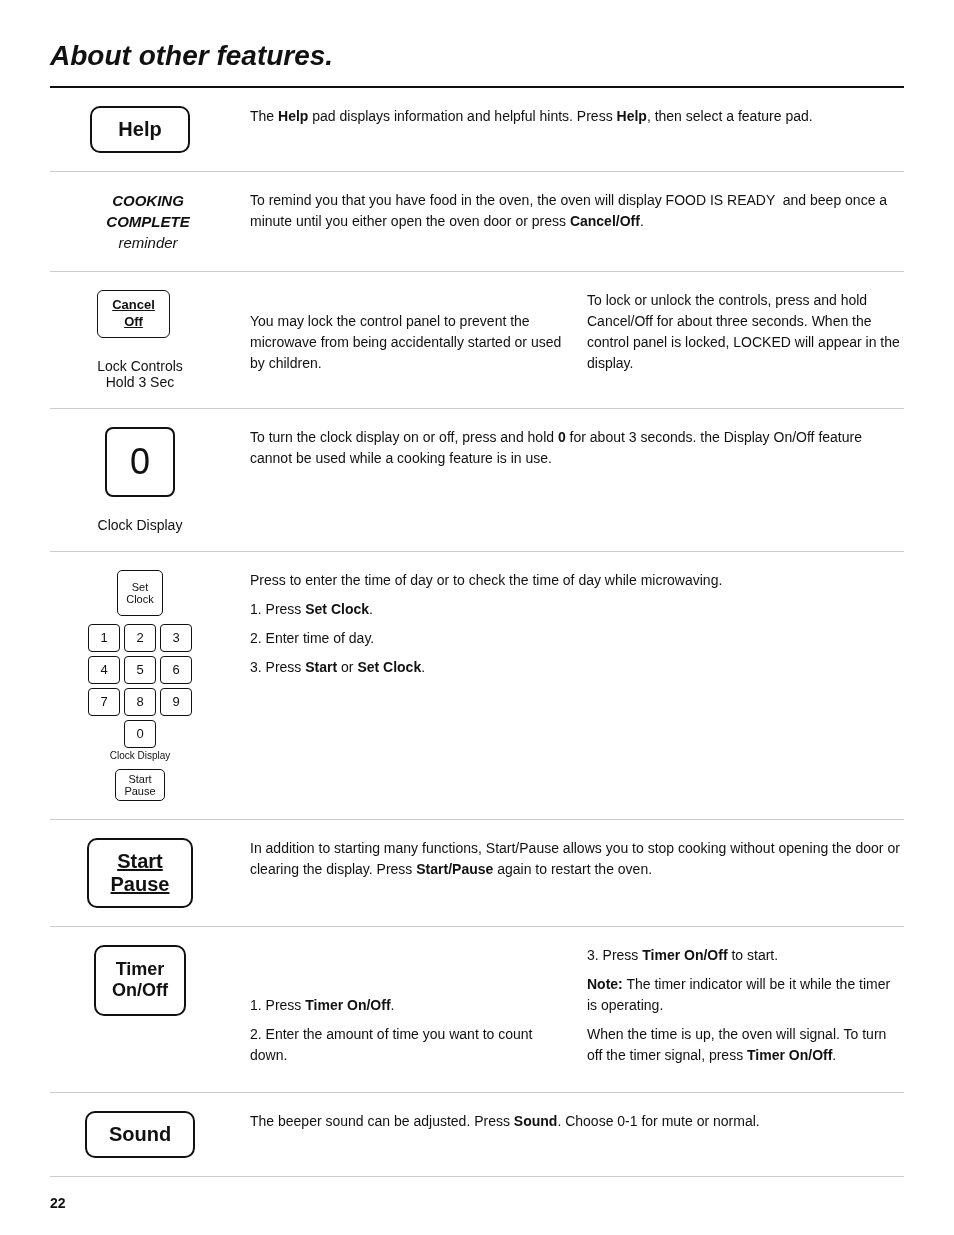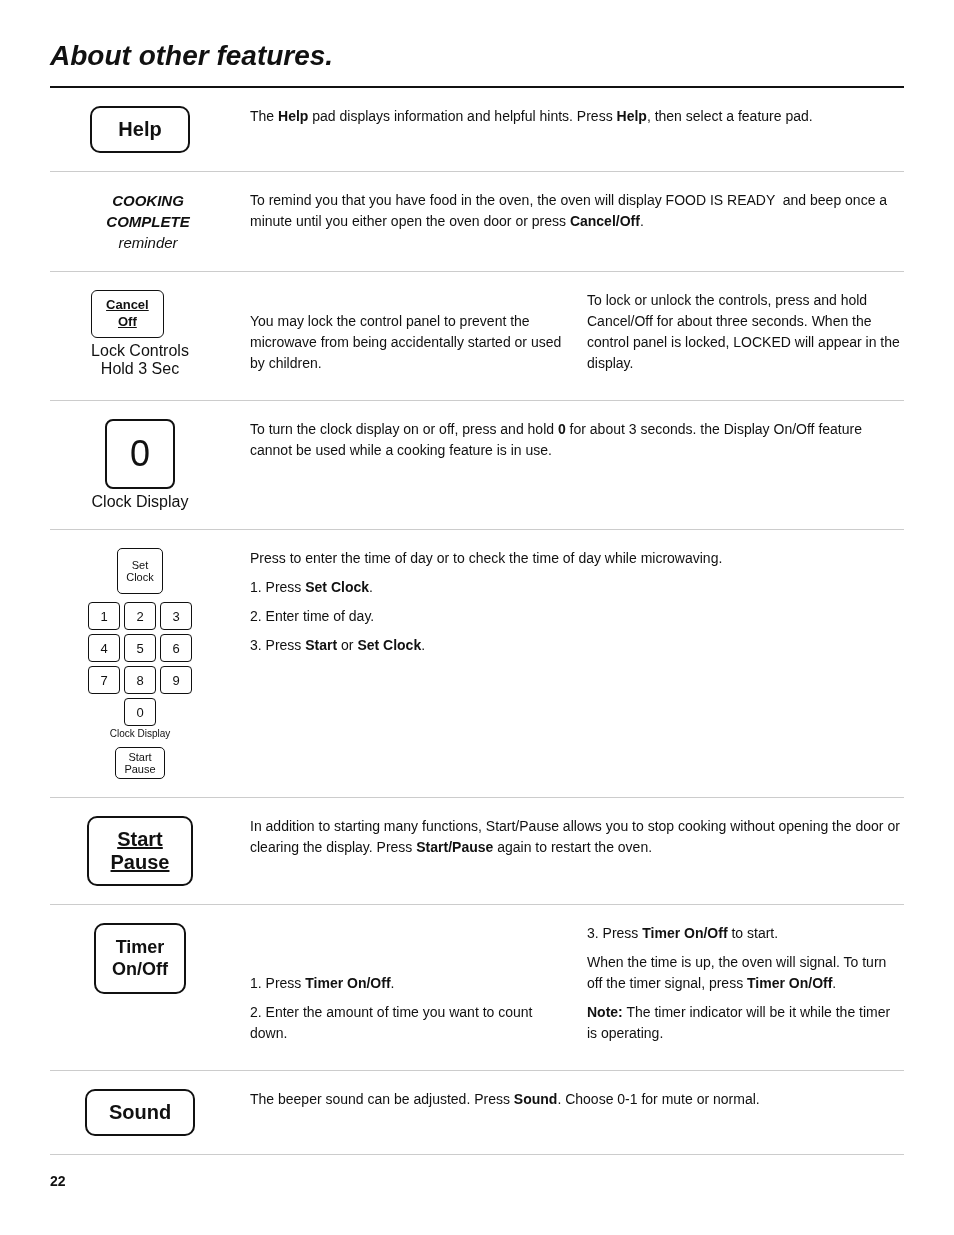--- a/index.html
+++ b/index.html
@@ -53,23 +53,23 @@
       border: 2px solid #111;
       border-radius: 10px;
       padding: 10px 22px;
       font-size: 20px;
       font-weight: bold;
       text-align: center;
       display: inline-block;
       min-width: 100px;
     }
     .label-text {
-      font-size: 16px;
-      text-align: center;
-      margin-top: 4px;
+      font-size: 14px;
+      text-align: center;
+      margin-top: 20px;
     }
     .cooking-complete {
       font-style: italic;
       font-weight: bold;
       font-size: 15px;
       text-align: center;
       line-height: 1.4;
       margin-left: 16px;
     }
     .cancel-off-container {
@@ -281,22 +281,22 @@
       <span>On/Off</span>
     </div>
   </div>
   <div class="right-col">
     <div class="two-col-left">
       <p>1. Press <strong>Timer On/Off</strong>.</p>
       <p>2. Enter the amount of time you want to count down.</p>
     </div>
     <div class="two-col-right">
       <p>3. Press <strong>Timer On/Off</strong> to start.</p>
+      <p><strong>Note:</strong> The timer indicator will be it while the timer is operating.</p>
       <p>When the time is up, the oven will signal. To turn off the timer signal, press <strong>Timer On/Off</strong>.</p>
-      <p><strong>Note:</strong> The timer indicator will be it while the timer is operating.</p>
     </div>
   </div>
 </div>
 
 <div class="section">
   <div class="left-col">
     <div class="btn-box">Sound</div>
   </div>
   <div class="right-col-single">
     <p>The beeper sound can be adjusted. Press <strong>Sound</strong>. Choose 0-1 for mute or normal.</p>

